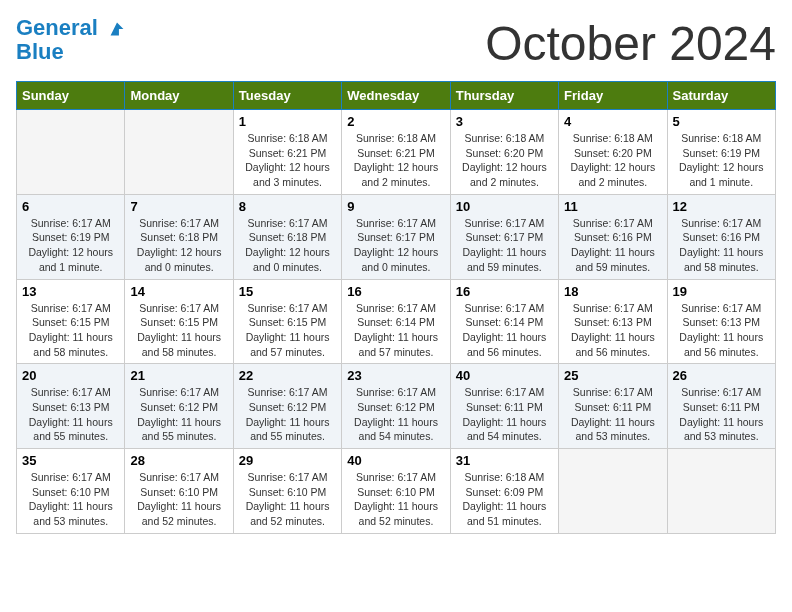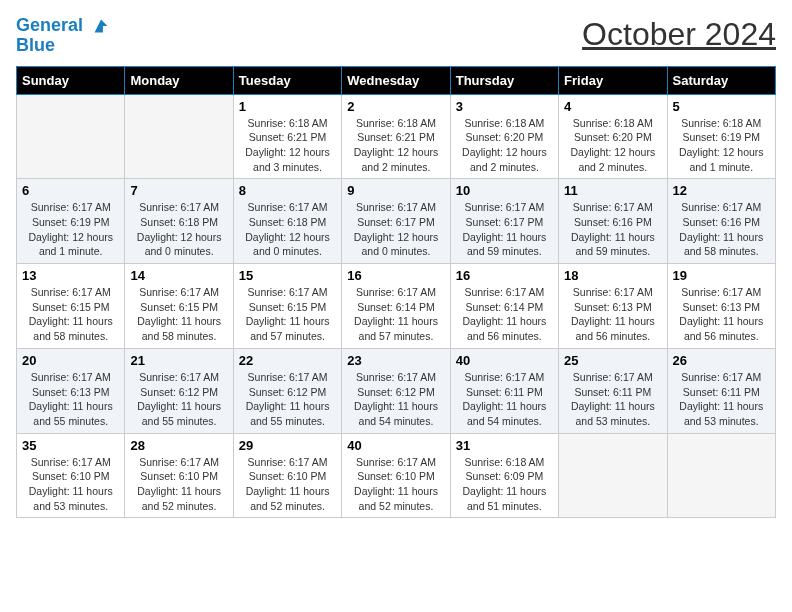--- a/index.html
+++ b/index.html
@@ -14,53 +14,52 @@
       display: flex;
       justify-content: space-between;
       align-items: flex-start;
       margin-bottom: 10px;
     }
     .logo {
       display: flex;
       align-items: center;
     }
     .logo-text {
-      font-size: 18px;
+      font-size: 22px;
       font-weight: bold;
       color: #333;
       line-height: 1.1;
     }
     .logo-text span {
       color: #1a7fc1;
     }
     .logo-icon {
       width: 28px;
       height: 28px;
       margin-left: 2px;
     }
     .title-area {
       text-align: right;
     }
     .month-title {
-      font-size: 32px;
+      font-size: 48px;
       font-weight: 300;
       color: #333;
-      text-decoration: underline;
     }
     .location-title {
       font-size: 16px;
       color: #555;
     }
     .calendar {
       width: 100%;
       border-collapse: collapse;
       font-size: 11px;
     }
     .calendar th {
-      background-color: #000000;
+      background-color: #4d7c0f;
       color: #fff;
       padding: 6px 5px;
       text-align: left;
       font-size: 13px;
       font-weight: 600;
       border: 1px solid #1a7fc1;
     }
     .calendar td {
       border: 1px solid #ccc;
       vertical-align: top;

